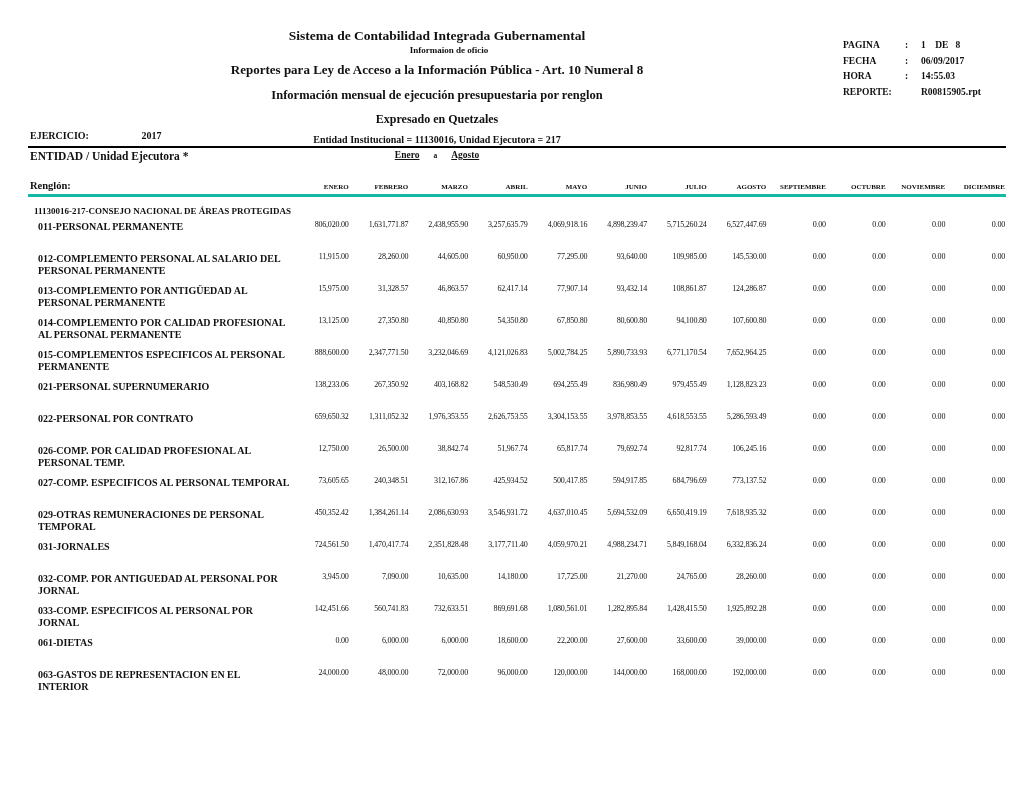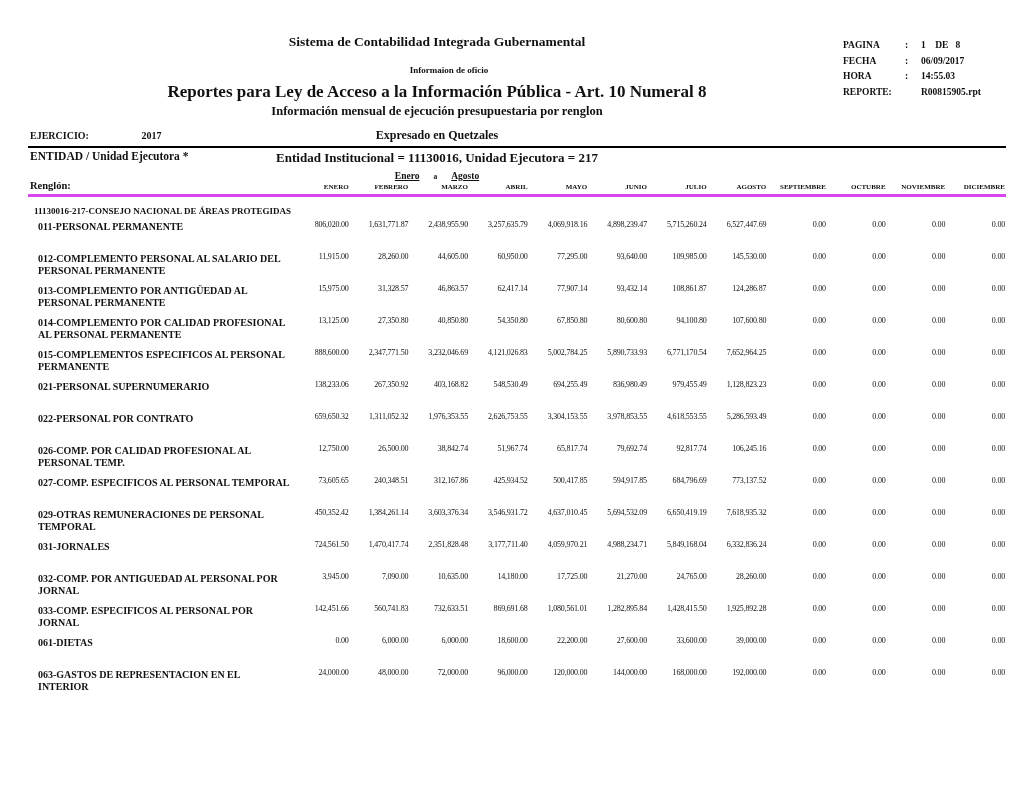--- a/index.html
+++ b/index.html
@@ -4,41 +4,41 @@
 <style>
   * { margin:0; padding:0; box-sizing:border-box; }
   html,body { background:#e8e8e8; }
   .page {
     position:relative; width:1024px; height:791px; margin:0 auto;
     background:#ffffff; color:#111;
     font-family:"Liberation Serif","DejaVu Serif",serif;
     overflow:hidden;
   }
   
-  .header-center { position:absolute; top:34px; left:0; width:874px; text-align:center; }
+  .header-center { position:absolute; top:28px; left:0; width:874px; text-align:center; }
   .h-title   { font-size:13.5px; font-weight:bold; }
-  .h-sub1    { font-size:9px;  font-weight:bold; margin-top:15px;padding-left:24px; }
-  .h-sub2    { font-size:17px; font-weight:bold; margin-top:7px; }
-  .h-sub3    { font-size:12.5px; font-weight:bold; margin-top:2px; }
+  .h-sub1    { font-size:9px;  font-weight:bold; margin-top:1px;padding-left:24px; }
+  .h-sub2    { font-size:13px; font-weight:bold; margin-top:7px; }
+  .h-sub3    { font-size:12.5px; font-weight:bold; margin-top:10px; }
   .h-curr    { font-size:12px;  font-weight:bold; margin-top:9px; }
-  .h-entity  { font-size:13px; font-weight:bold; margin-top:7px; }
+  .h-entity  { font-size:10px; font-weight:bold; margin-top:7px; }
   .h-period  { font-size:9.5px; font-weight:bold; margin-top:5px; }
   .h-period .uline { text-decoration:underline; }
   .h-period .conn  { font-size:7.5px; margin:0 14px; }
   
   .meta { position:absolute; top:38px; left:843px; width:176px; font-size:9.5px; font-weight:bold; }
   .meta-row { display:grid; grid-template-columns:62px 16px auto; line-height:15.5px; white-space:pre; }
   
   .ejercicio { position:absolute; top:130px; left:30px; font-size:10px; font-weight:bold; }
   .ejercicio .val { margin-left:50px; }
   .rule1 { position:absolute; top:146px; left:28px; width:978px; height:2px; background:#000; }
   
   table.report { position:absolute; top:150px; left:28px; width:978px; border-collapse:collapse; table-layout:fixed; }
   col.c-label { width:262px; }
-  thead th { vertical-align:bottom; border-bottom:3px solid #d946ef; padding-bottom:3px; }
+  thead th { vertical-align:bottom; border-bottom:3px solid #14b8a6; padding-bottom:3px; }
   th.rowhead { text-align:left; font-weight:600; }
   .rowhead-l1 { font-size:11.5px; padding-left:2px; }
   .rowhead-l2 { font-size:10.5px; padding-left:2px; margin-top:18px; }
   th.month { font-size:7px; font-weight:bold; text-align:right; padding-right:1px; }
   td.section { font-size:9px; font-weight:bold; padding:9px 0 4px 6px; }
   td.label { font-size:10px; font-weight:bold; padding-left:10px; max-width:240px; vertical-align:top; line-height:12px; padding-top:1px;margin-top:37px; }
   tbody tr.datarow td { height:32px; vertical-align:top; }
   td.num { font-size:8px; text-align:right; padding-right:1px; font-weight:normal; letter-spacing:-0.2px; }
   
   .note { position:absolute; top:728px; left:30px; font-size:8.5px; }
@@ -258,21 +258,21 @@
           <td class="num">773,137.52</td>
           <td class="num">0.00</td>
           <td class="num">0.00</td>
           <td class="num">0.00</td>
           <td class="num">0.00</td>
         </tr>
         <tr class="datarow">
           <td class="label">029-OTRAS REMUNERACIONES DE PERSONAL TEMPORAL</td>
           <td class="num">450,352.42</td>
           <td class="num">1,384,261.14</td>
-          <td class="num">3,603,376.34</td>
+          <td class="num">2,086,630.93</td>
           <td class="num">3,546,931.72</td>
           <td class="num">4,637,010.45</td>
           <td class="num">5,694,532.09</td>
           <td class="num">6,650,419.19</td>
           <td class="num">7,618,935.32</td>
           <td class="num">0.00</td>
           <td class="num">0.00</td>
           <td class="num">0.00</td>
           <td class="num">0.00</td>
         </tr>

